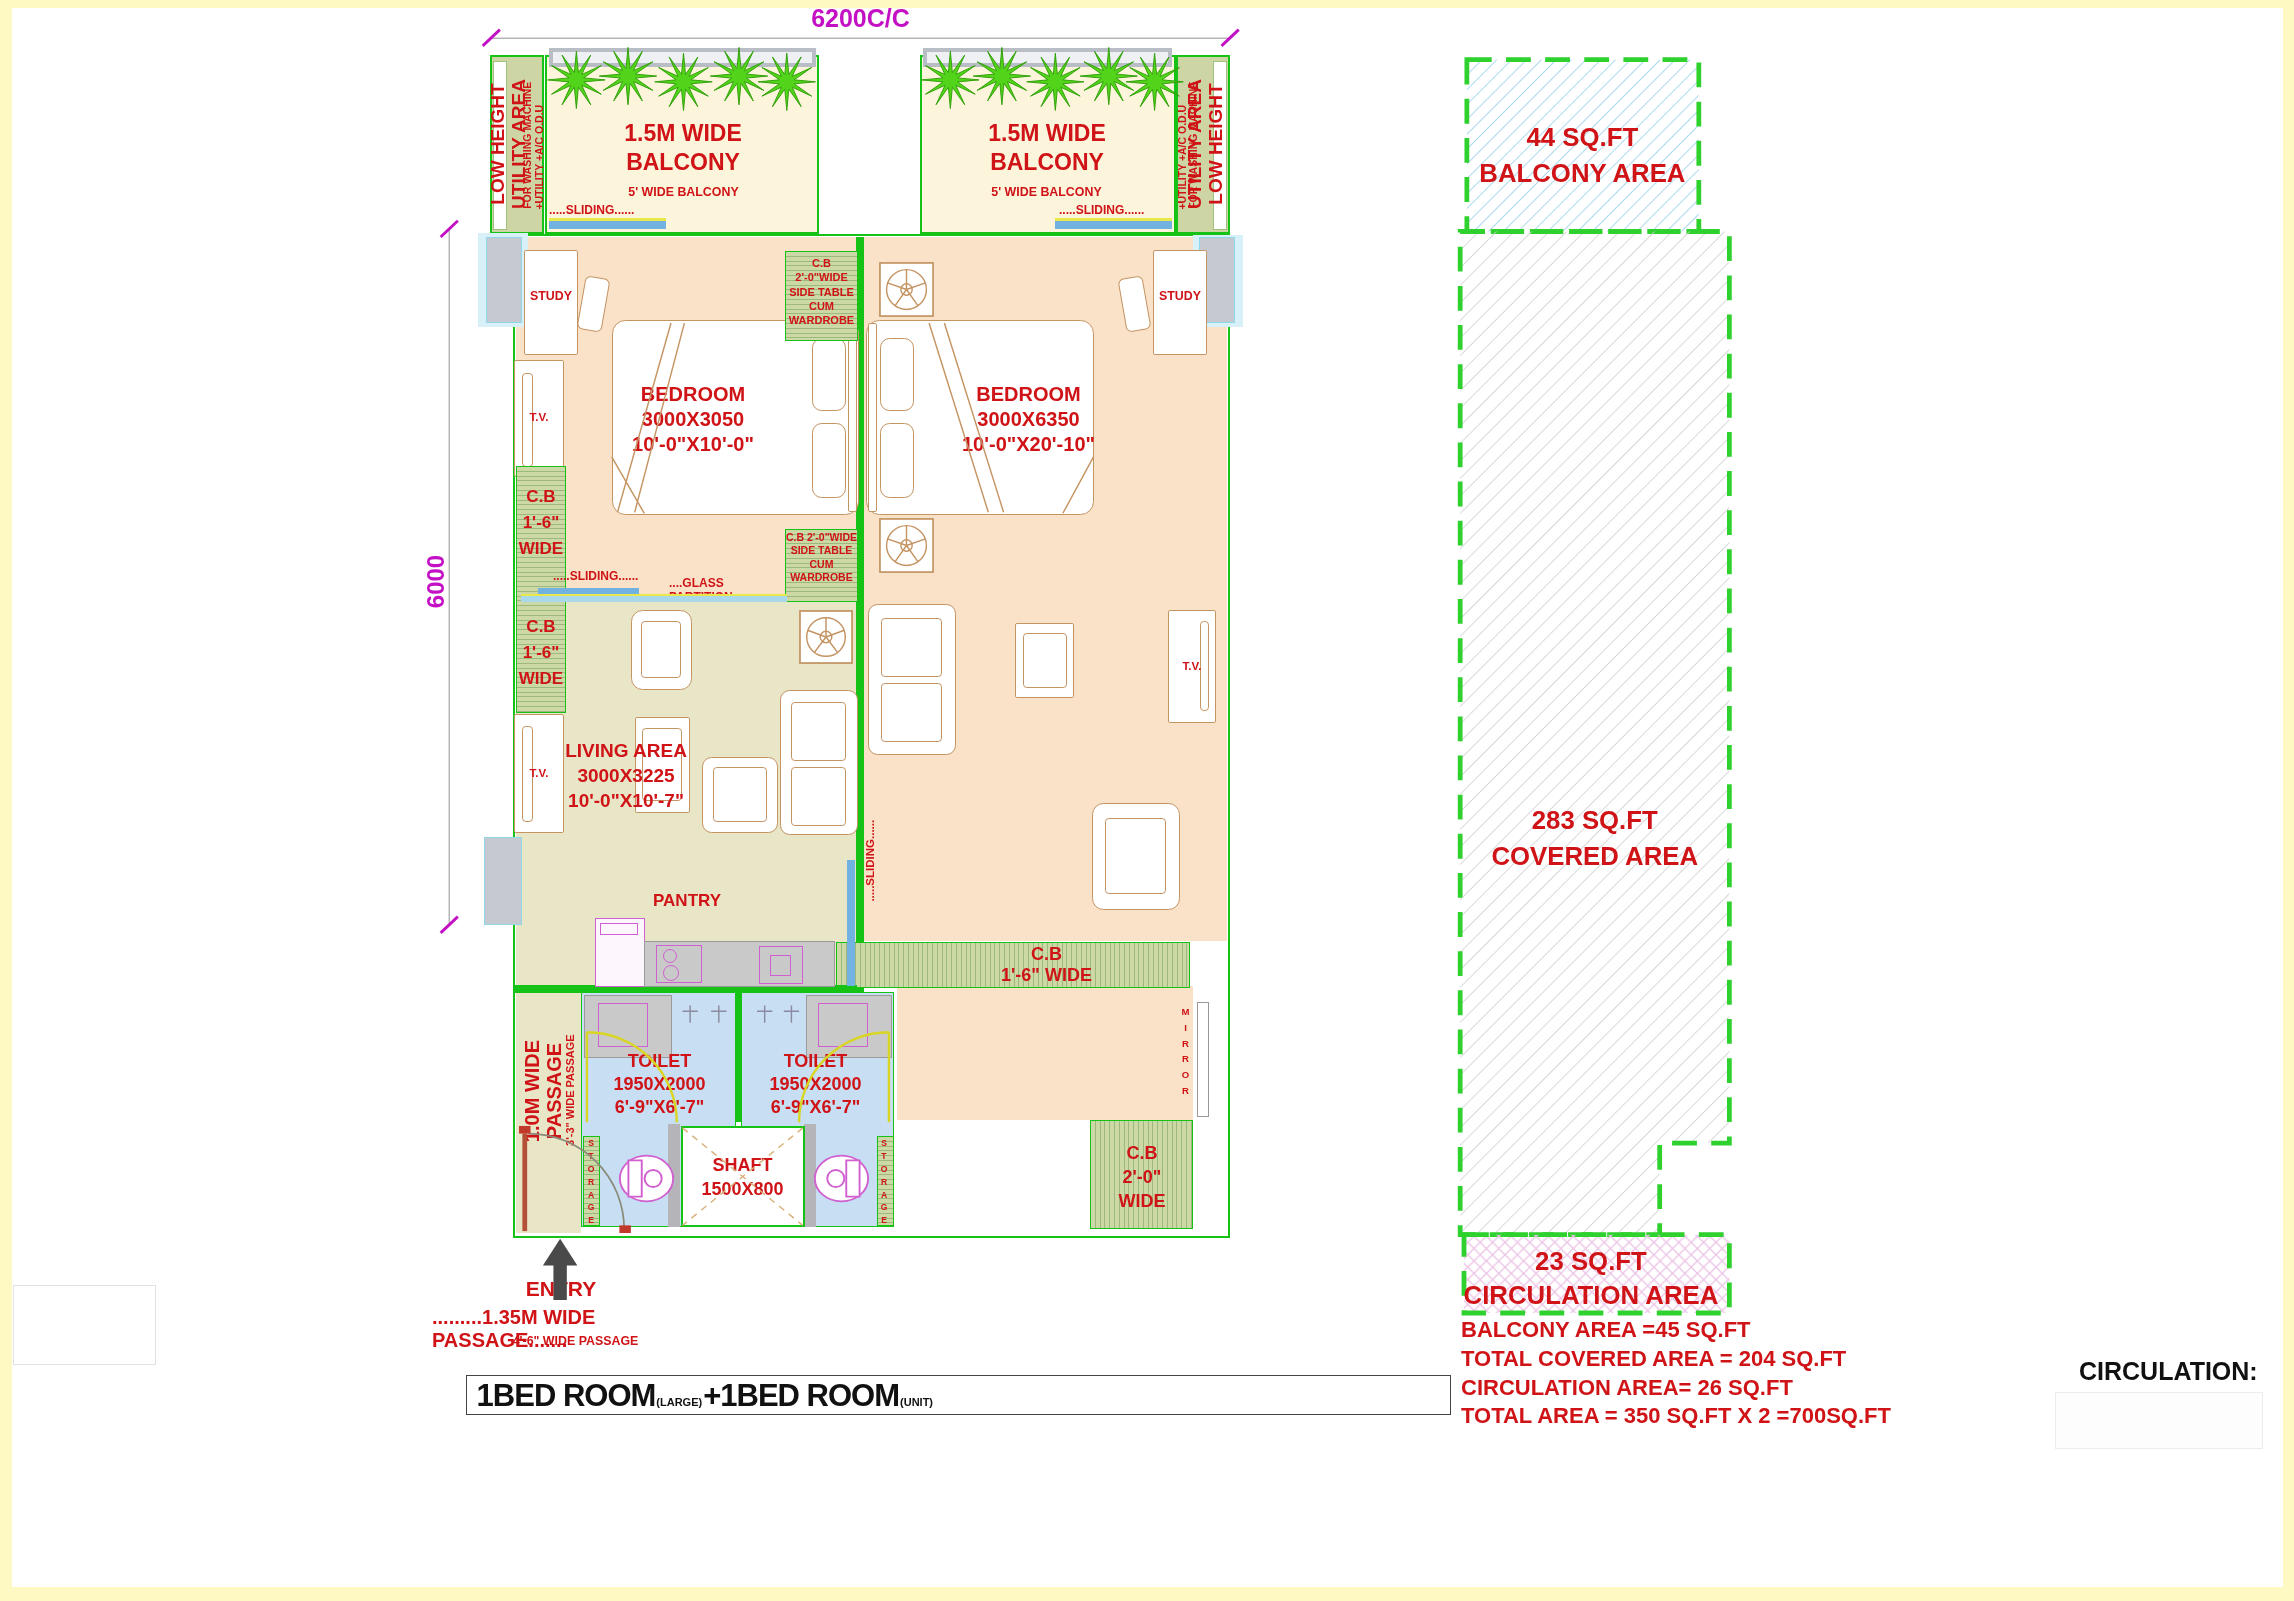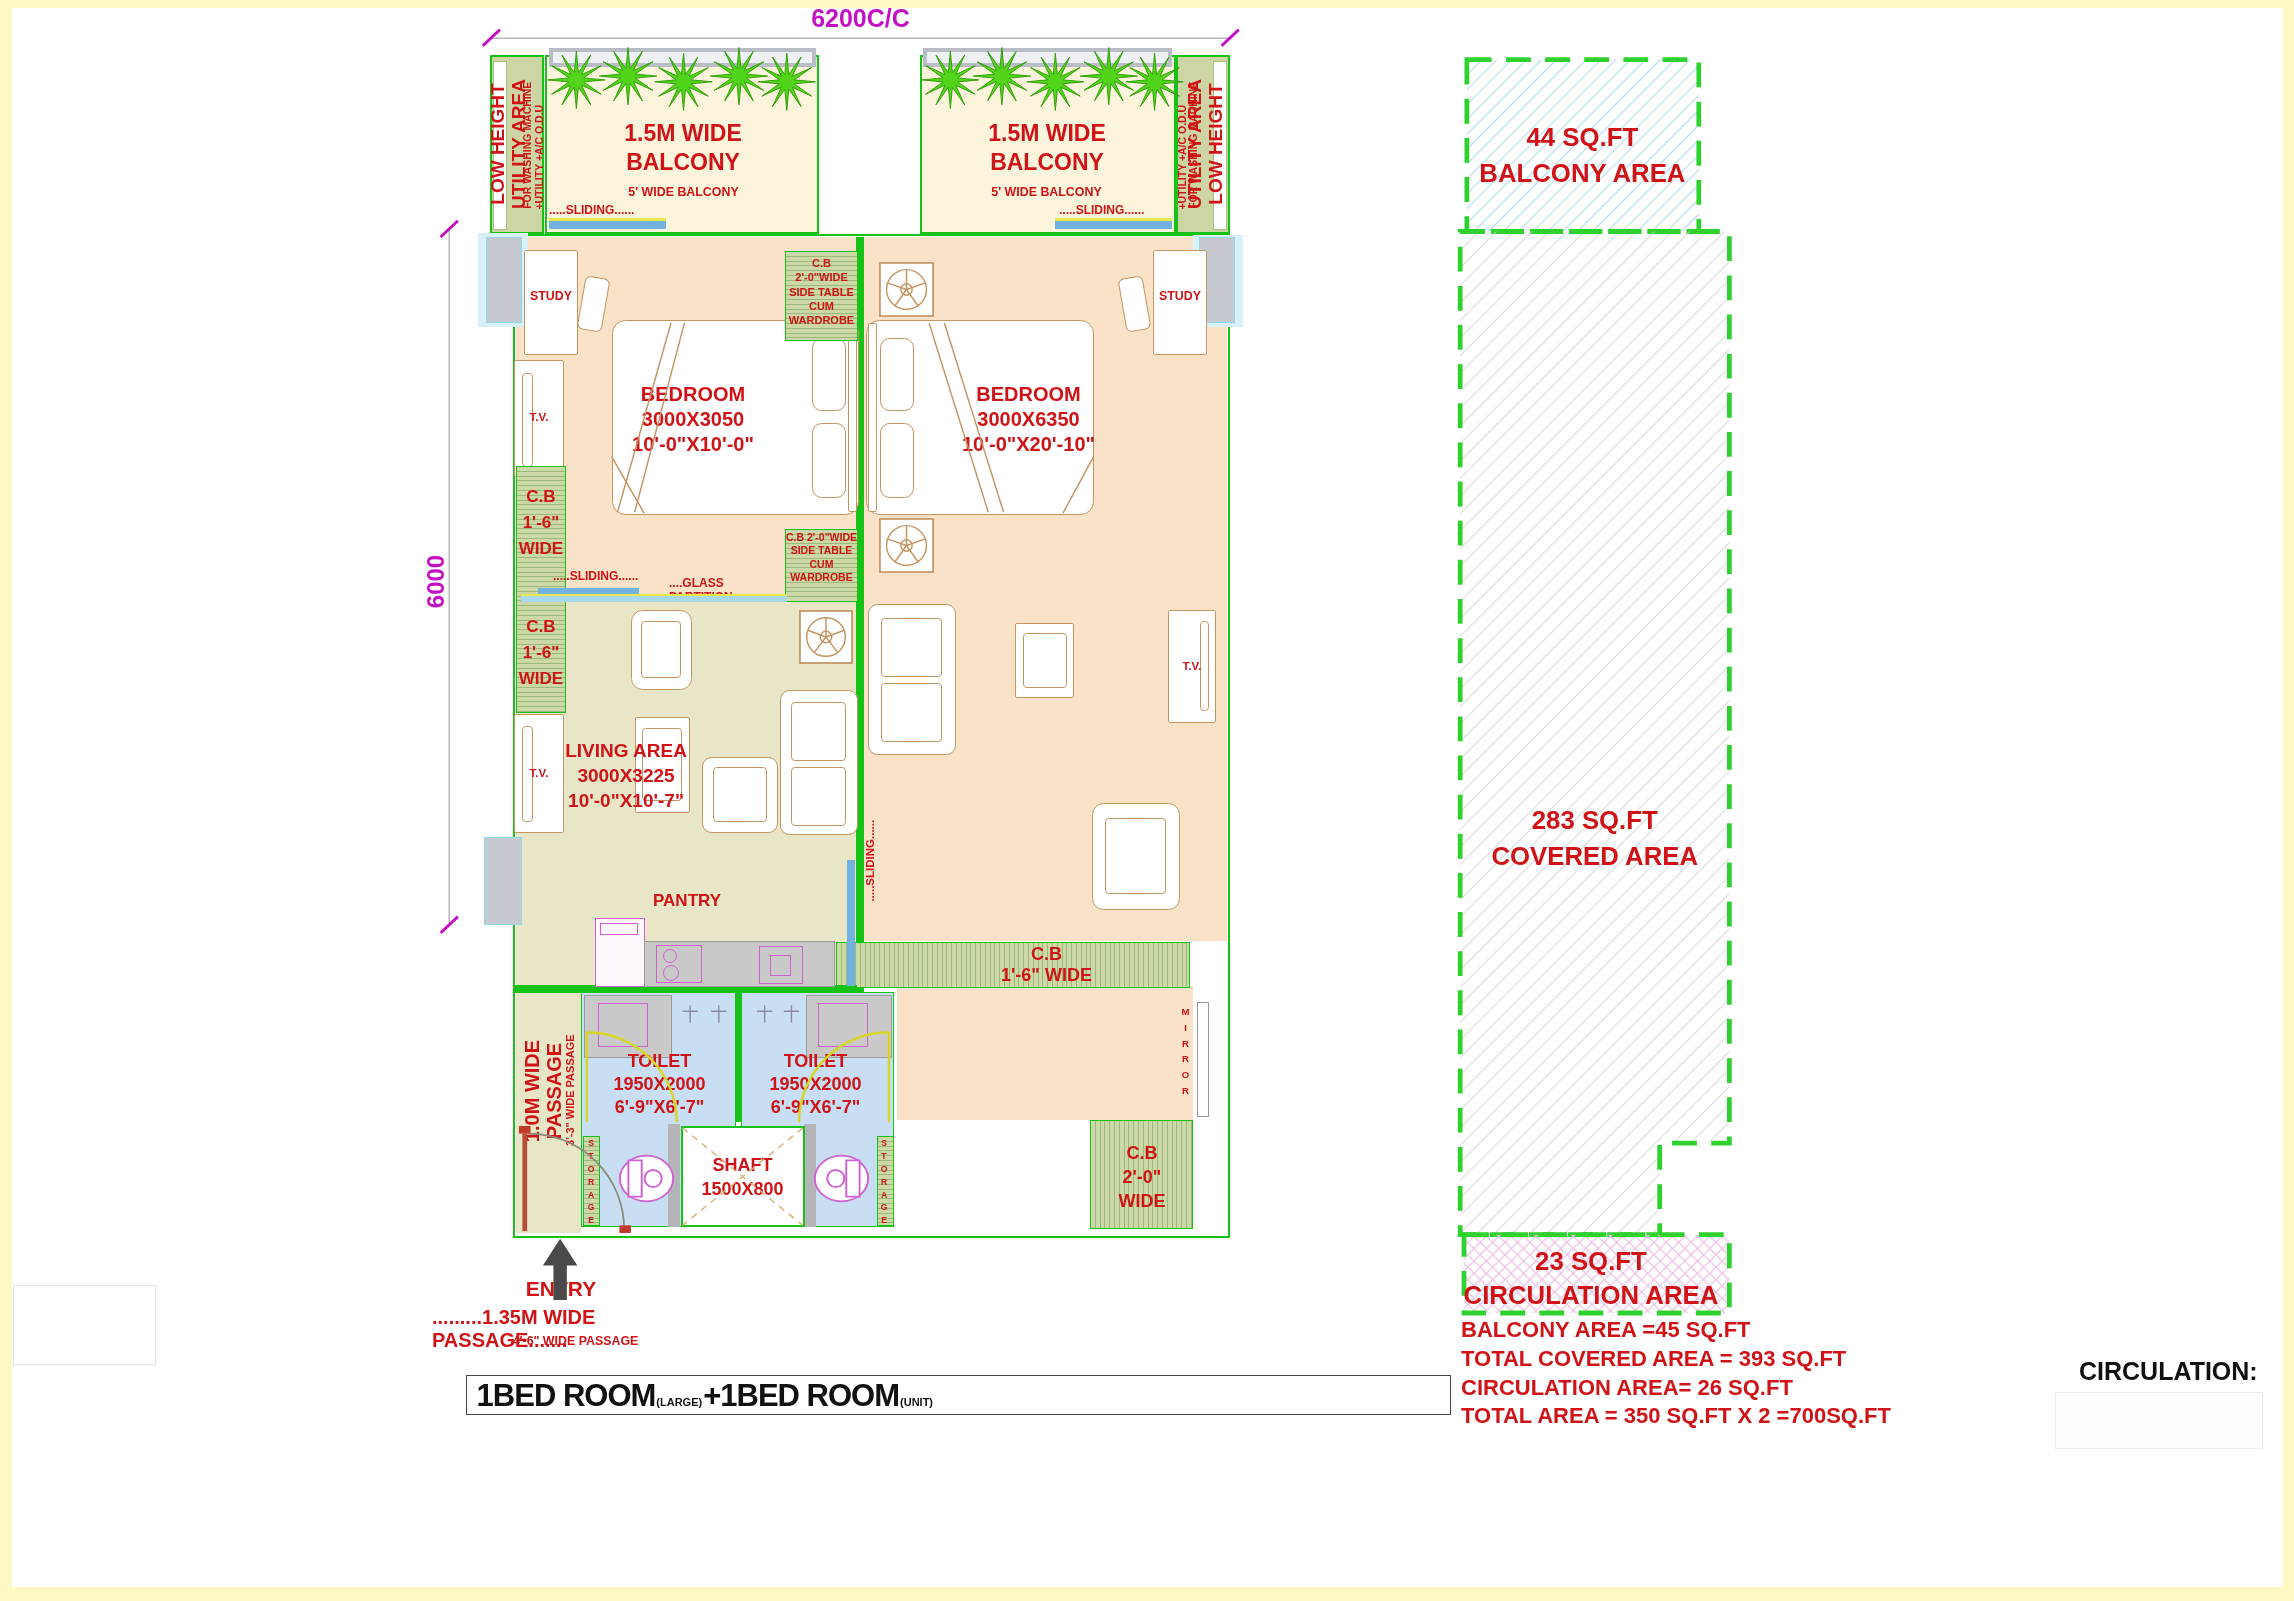--- a/index.html
+++ b/index.html
@@ -273,21 +273,21 @@
     <rect x="22" y="1253" width="278" height="82" fill="url(#hp)" stroke="#2ed12e" stroke-width="5" stroke-dasharray="26 15"></rect>
     <text x="146" y="112" text-anchor="middle" font-size="27" font-weight="bold" fill="#cf1316">44 SQ.FT</text>
     <text x="146" y="150" text-anchor="middle" font-size="27" font-weight="bold" fill="#cf1316">BALCONY AREA</text>
     <text x="159" y="828" text-anchor="middle" font-size="27" font-weight="bold" fill="#cf1316">283 SQ.FT</text>
     <text x="159" y="866" text-anchor="middle" font-size="27" font-weight="bold" fill="#cf1316">COVERED AREA</text>
     <text x="155" y="1290" text-anchor="middle" font-size="27" font-weight="bold" fill="#cf1316">23 SQ.FT</text>
     <text x="155" y="1326" text-anchor="middle" font-size="27" font-weight="bold" fill="#cf1316">CIRCULATION AREA</text>
   </svg>
 
   <div class="lbl red b" style="left:1461px;top:1317px;width:459px;font-size:22px;">BALCONY AREA =45 SQ.FT</div>
-  <div class="lbl red b" style="left:1461px;top:1346px;width:459px;font-size:22px;">TOTAL COVERED AREA = 393 SQ.FT</div>
+  <div class="lbl red b" style="left:1461px;top:1346px;width:459px;font-size:22px;">TOTAL COVERED AREA = 204 SQ.FT</div>
   <div class="lbl red b" style="left:1461px;top:1375px;width:459px;font-size:22px;">CIRCULATION AREA= 26 SQ.FT</div>
   <div class="lbl red b" style="left:1461px;top:1403px;width:459px;font-size:22px;">TOTAL AREA = 350 SQ.FT X 2 =700SQ.FT</div>
 
   <div class="lbl b" style="left:2079px;top:1357px;width:182px;font-size:25px;color:#111;">CIRCULATION:</div>
   <div class="abs" style="left:2055px;top:1392px;width:206px;height:55px;border:1px solid #ececec;background:#fdfdfd;"></div>
   <div class="abs" style="left:13.4px;top:1285px;width:141px;height:78px;background:#fff;border:1px solid #e2e2e2;"></div>
 
   <div class="prog" style="left:466px;top:1375px;width:985px;height:40px;">
     <span class="big">1BED ROOM</span>
       <span class="sup">(LARGE)</span>

